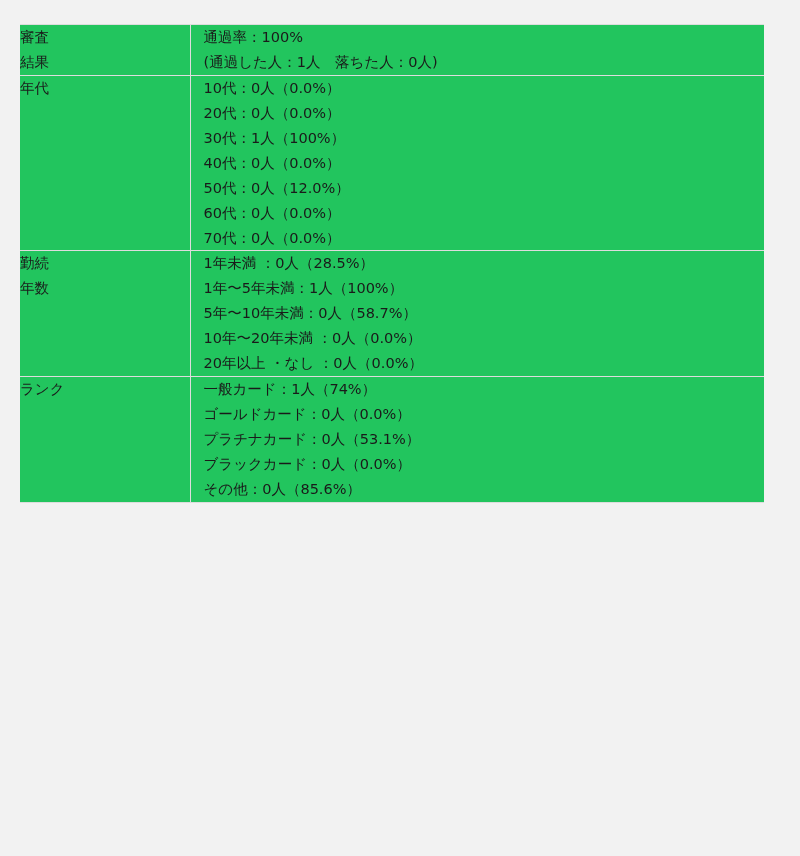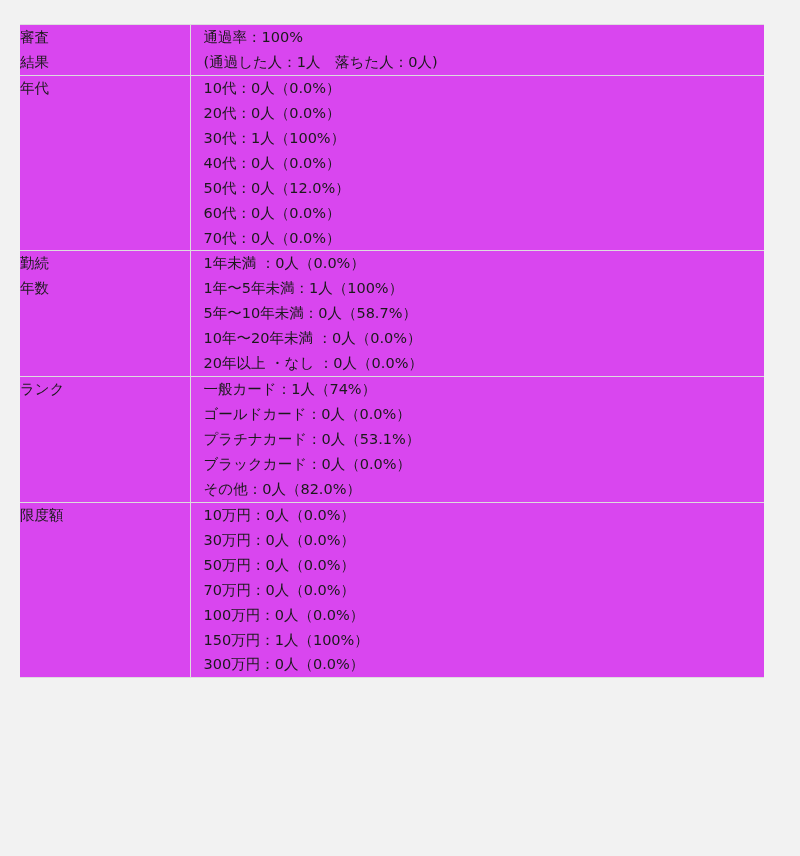--- a/index.html
+++ b/index.html
@@ -11,21 +11,21 @@
     width: 800px;
     height: 856px;
     font-family: "DejaVu Sans", "Liberation Sans", sans-serif;
     color: #1a1a1a;
   }
   .sheet {
     position: absolute;
     left: 20px;
     top: 24px;
     width: 744px;
-    background: #d946ef;
+    background: #22c55e;
     box-sizing: border-box;
   }
   table.survey {
     width: 100%;
     border-collapse: collapse;
     table-layout: fixed;
   }
   table.survey tr {
     border-bottom: 1px solid #dddddd;
   }
@@ -89,50 +89,36 @@
           <span class="line">70代：0人（0.0%）</span>
         </td>
       </tr>
 
       <tr>
         <th class="label">
           <span class="label-line">勤続</span>
           <span class="label-line">年数</span>
         </th>
         <td class="content">
-          <span class="line">1年未満 ：0人（0.0%）</span>
+          <span class="line">1年未満 ：0人（28.5%）</span>
           <span class="line">1年〜5年未満：1人（100%）</span>
           <span class="line">5年〜10年未満：0人（58.7%）</span>
           <span class="line">10年〜20年未満 ：0人（0.0%）</span>
           <span class="line">20年以上 ・なし ：0人（0.0%）</span>
         </td>
       </tr>
 
       <tr>
         <th class="label">
           <span class="label-line">ランク</span>
         </th>
         <td class="content">
           <span class="line">一般カード：1人（74%）</span>
           <span class="line">ゴールドカード：0人（0.0%）</span>
           <span class="line">プラチナカード：0人（53.1%）</span>
           <span class="line">ブラックカード：0人（0.0%）</span>
-          <span class="line">その他：0人（82.0%）</span>
+          <span class="line">その他：0人（85.6%）</span>
         </td>
       </tr>
 
-      <tr>
-        <th class="label">
-          <span class="label-line">限度額</span>
-        </th>
-        <td class="content">
-          <span class="line">10万円：0人（0.0%）</span>
-          <span class="line">30万円：0人（0.0%）</span>
-          <span class="line">50万円：0人（0.0%）</span>
-          <span class="line">70万円：0人（0.0%）</span>
-          <span class="line">100万円：0人（0.0%）</span>
-          <span class="line">150万円：1人（100%）</span>
-          <span class="line">300万円：0人（0.0%）</span>
-        </td>
-      </tr>
     </tbody>
   </table>
 </div>
 
 </body></html>

